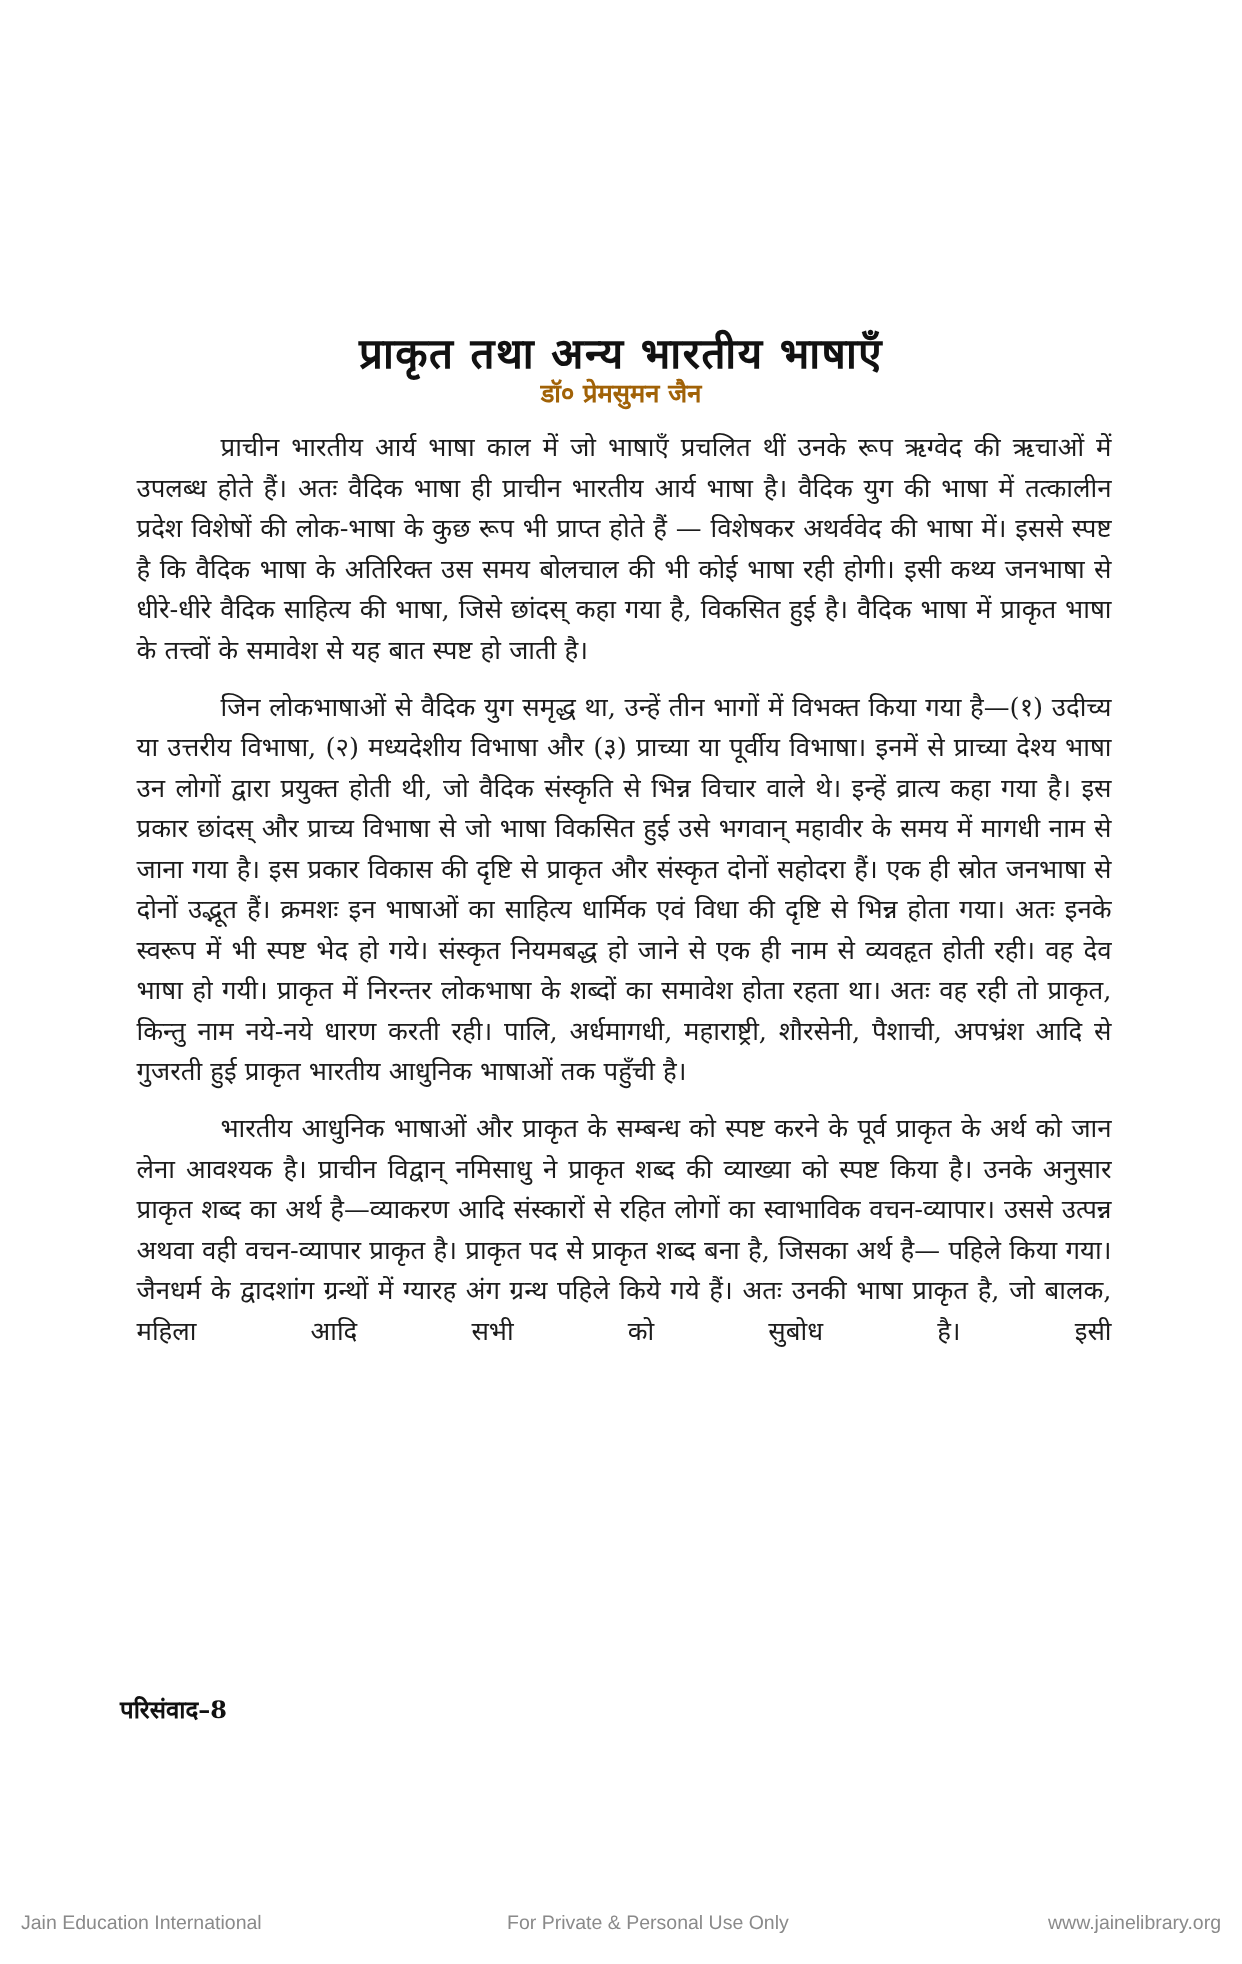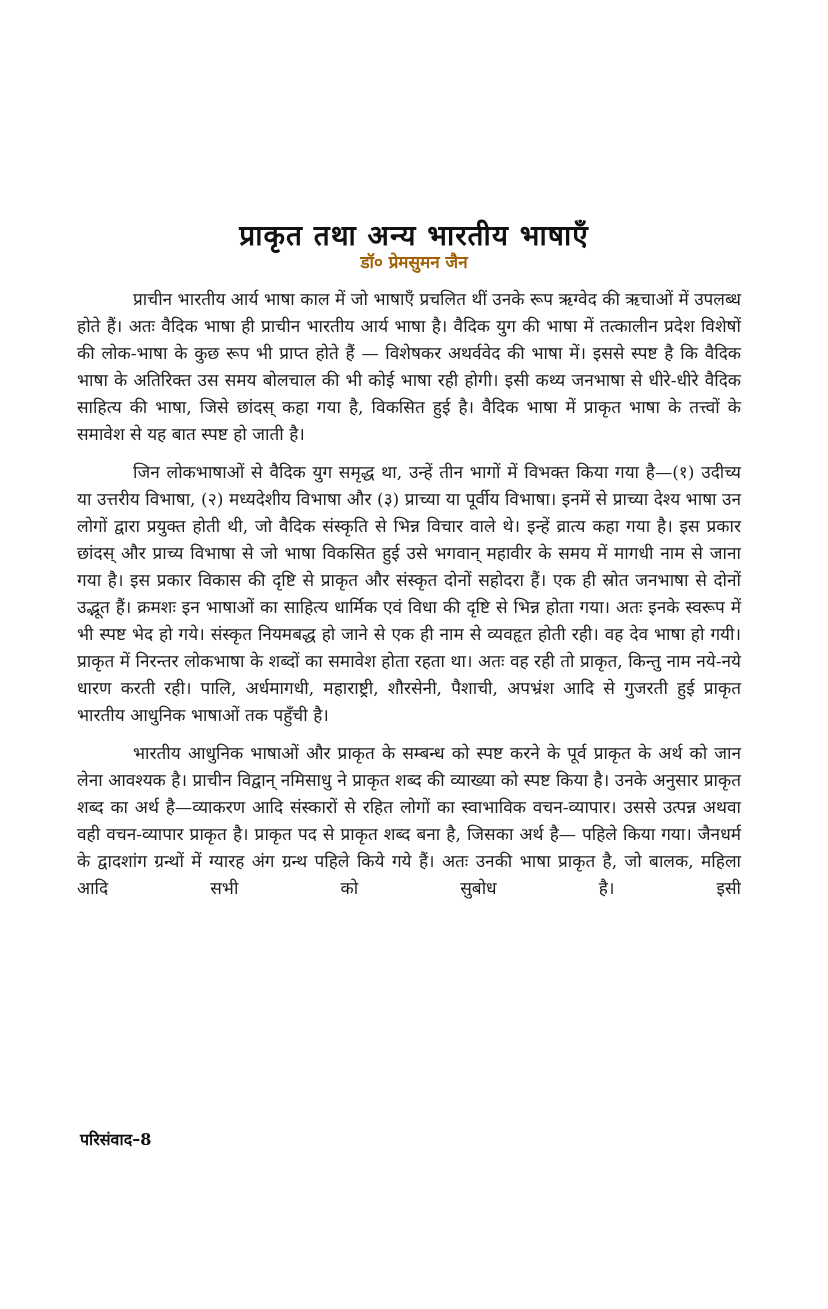--- a/index.html
+++ b/index.html
@@ -45,21 +45,21 @@
     .body-text {
       position: absolute;
       left: 77px;
       width: 664px;
       top: 286px;
       font-size: 17.2px;
       line-height: 27px;
       color: #1c1c1c;
     }
     .body-text p {
-      margin: 0 0 11px 0;
+      margin: 0 0 11px 14px;
       text-align: justify;
       text-align-last: left;
       text-indent: 56px;
     }
     .body-text p.last-para {
       text-align-last: justify;
     }
     .page-footer-label {
       position: absolute;
       left: 80px;
@@ -92,14 +92,19 @@
   <div class="author">डॉ० प्रेमसुमन जैन</div>
 
   <div class="body-text">
     <p>प्राचीन भारतीय आर्य भाषा काल में जो भाषाएँ प्रचलित थीं उनके रूप ऋग्वेद की ऋचाओं में उपलब्ध होते हैं। अतः वैदिक भाषा ही प्राचीन भारतीय आर्य भाषा है। वैदिक युग की भाषा में तत्कालीन प्रदेश विशेषों की लोक-भाषा के कुछ रूप भी प्राप्त होते हैं — विशेषकर अथर्ववेद की भाषा में। इससे स्पष्ट है कि वैदिक भाषा के अतिरिक्त उस समय बोलचाल की भी कोई भाषा रही होगी। इसी कथ्य जनभाषा से धीरे-धीरे वैदिक साहित्य की भाषा, जिसे छांदस् कहा गया है, विकसित हुई है। वैदिक भाषा में प्राकृत भाषा के तत्त्वों के समावेश से यह बात स्पष्ट हो जाती है।</p>
     <p>जिन लोकभाषाओं से वैदिक युग समृद्ध था, उन्हें तीन भागों में विभक्त किया गया है—(१) उदीच्य या उत्तरीय विभाषा, (२) मध्यदेशीय विभाषा और (३) प्राच्या या पूर्वीय विभाषा। इनमें से प्राच्या देश्य भाषा उन लोगों द्वारा प्रयुक्त होती थी, जो वैदिक संस्कृति से भिन्न विचार वाले थे। इन्हें व्रात्य कहा गया है। इस प्रकार छांदस् और प्राच्य विभाषा से जो भाषा विकसित हुई उसे भगवान् महावीर के समय में मागधी नाम से जाना गया है। इस प्रकार विकास की दृष्टि से प्राकृत और संस्कृत दोनों सहोदरा हैं। एक ही स्रोत जनभाषा से दोनों उद्भूत हैं। क्रमशः इन भाषाओं का साहित्य धार्मिक एवं विधा की दृष्टि से भिन्न होता गया। अतः इनके स्वरूप में भी स्पष्ट भेद हो गये। संस्कृत नियमबद्ध हो जाने से एक ही नाम से व्यवहृत होती रही। वह देव भाषा हो गयी। प्राकृत में निरन्तर लोकभाषा के शब्दों का समावेश होता रहता था। अतः वह रही तो प्राकृत, किन्तु नाम नये-नये धारण करती रही। पालि, अर्धमागधी, महाराष्ट्री, शौरसेनी, पैशाची, अपभ्रंश आदि से गुजरती हुई प्राकृत भारतीय आधुनिक भाषाओं तक पहुँची है।</p>
     <p class="last-para">भारतीय आधुनिक भाषाओं और प्राकृत के सम्बन्ध को स्पष्ट करने के पूर्व प्राकृत के अर्थ को जान लेना आवश्यक है। प्राचीन विद्वान् नमिसाधु ने प्राकृत शब्द की व्याख्या को स्पष्ट किया है। उनके अनुसार प्राकृत शब्द का अर्थ है—व्याकरण आदि संस्कारों से रहित लोगों का स्वाभाविक वचन-व्यापार। उससे उत्पन्न अथवा वही वचन-व्यापार प्राकृत है। प्राकृत पद से प्राकृत शब्द बना है, जिसका अर्थ है— पहिले किया गया। जैनधर्म के द्वादशांग ग्रन्थों में ग्यारह अंग ग्रन्थ पहिले किये गये हैं। अतः उनकी भाषा प्राकृत है, जो बालक, महिला आदि सभी को सुबोध है। इसी</p>
   </div>
 
   <div class="page-footer-label">परिसंवाद–8</div>
 
+  <div class="watermark-bar">
+    <span class="wm-left">Jain Education International</span>
+    <span class="wm-center">For Private &amp; Personal Use Only</span>
+    <span class="wm-right">www.jainelibrary.org</span>
+  </div>
 
 </div>
 
 </body></html>

